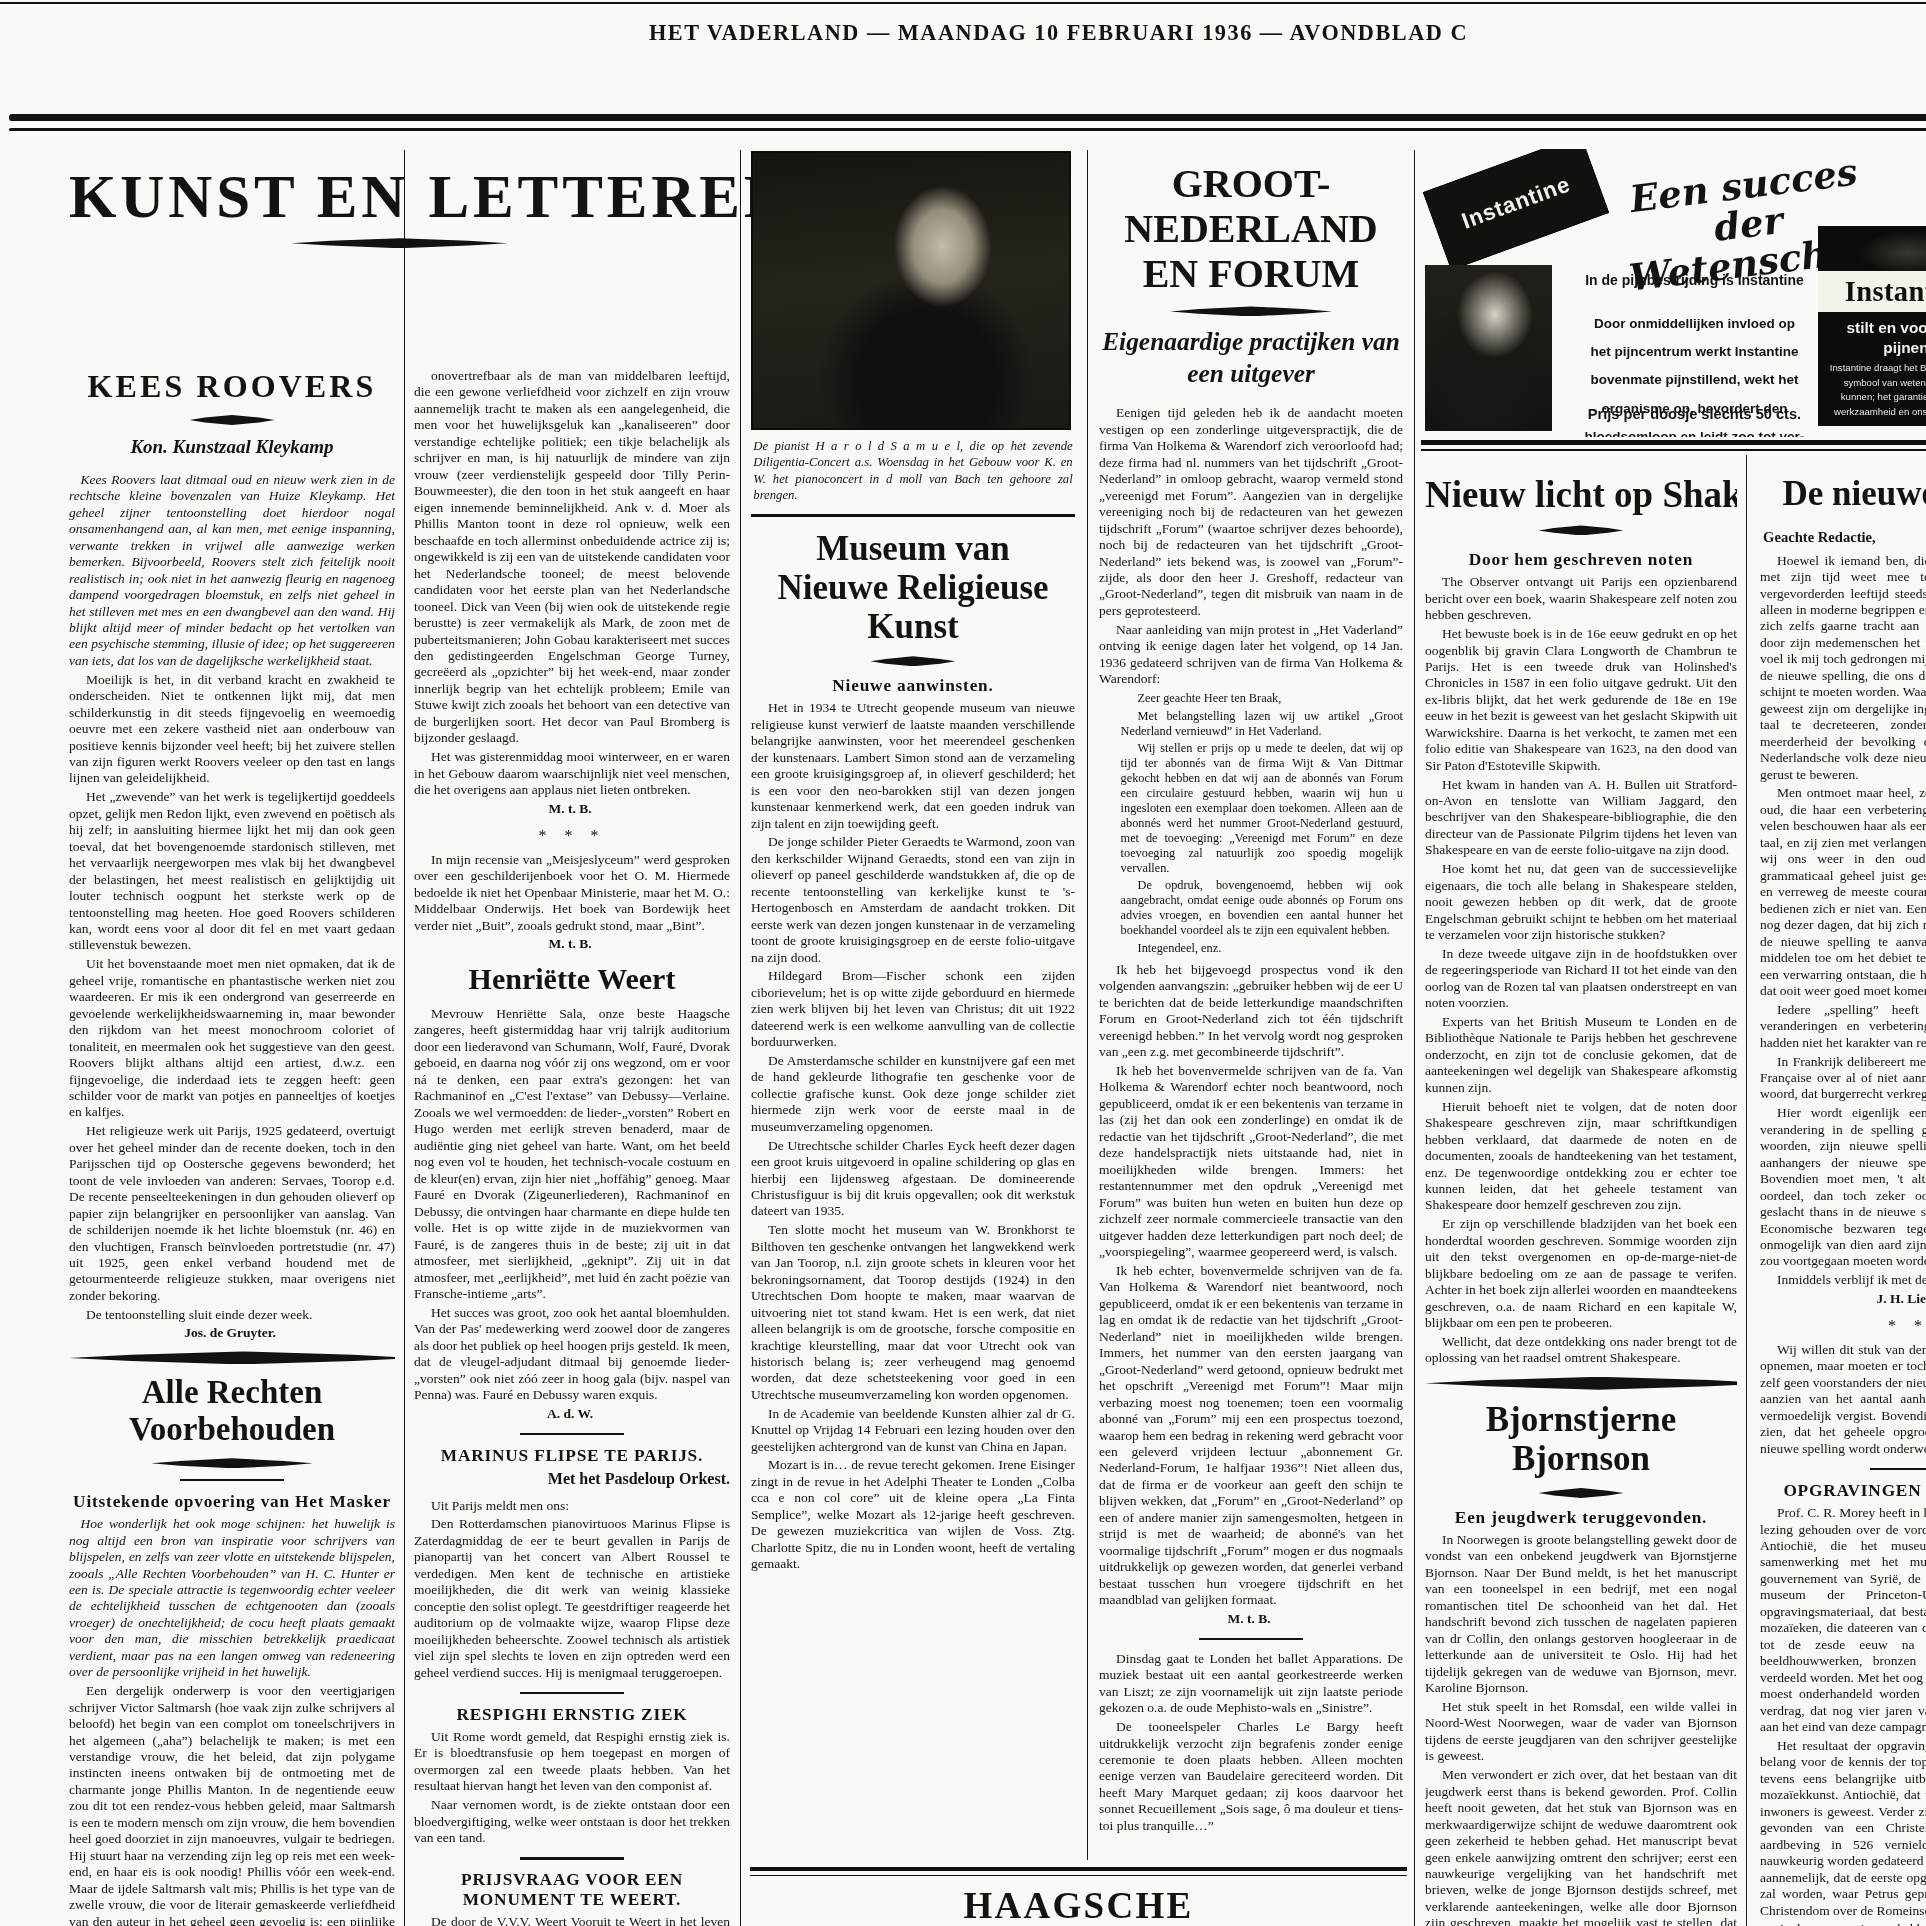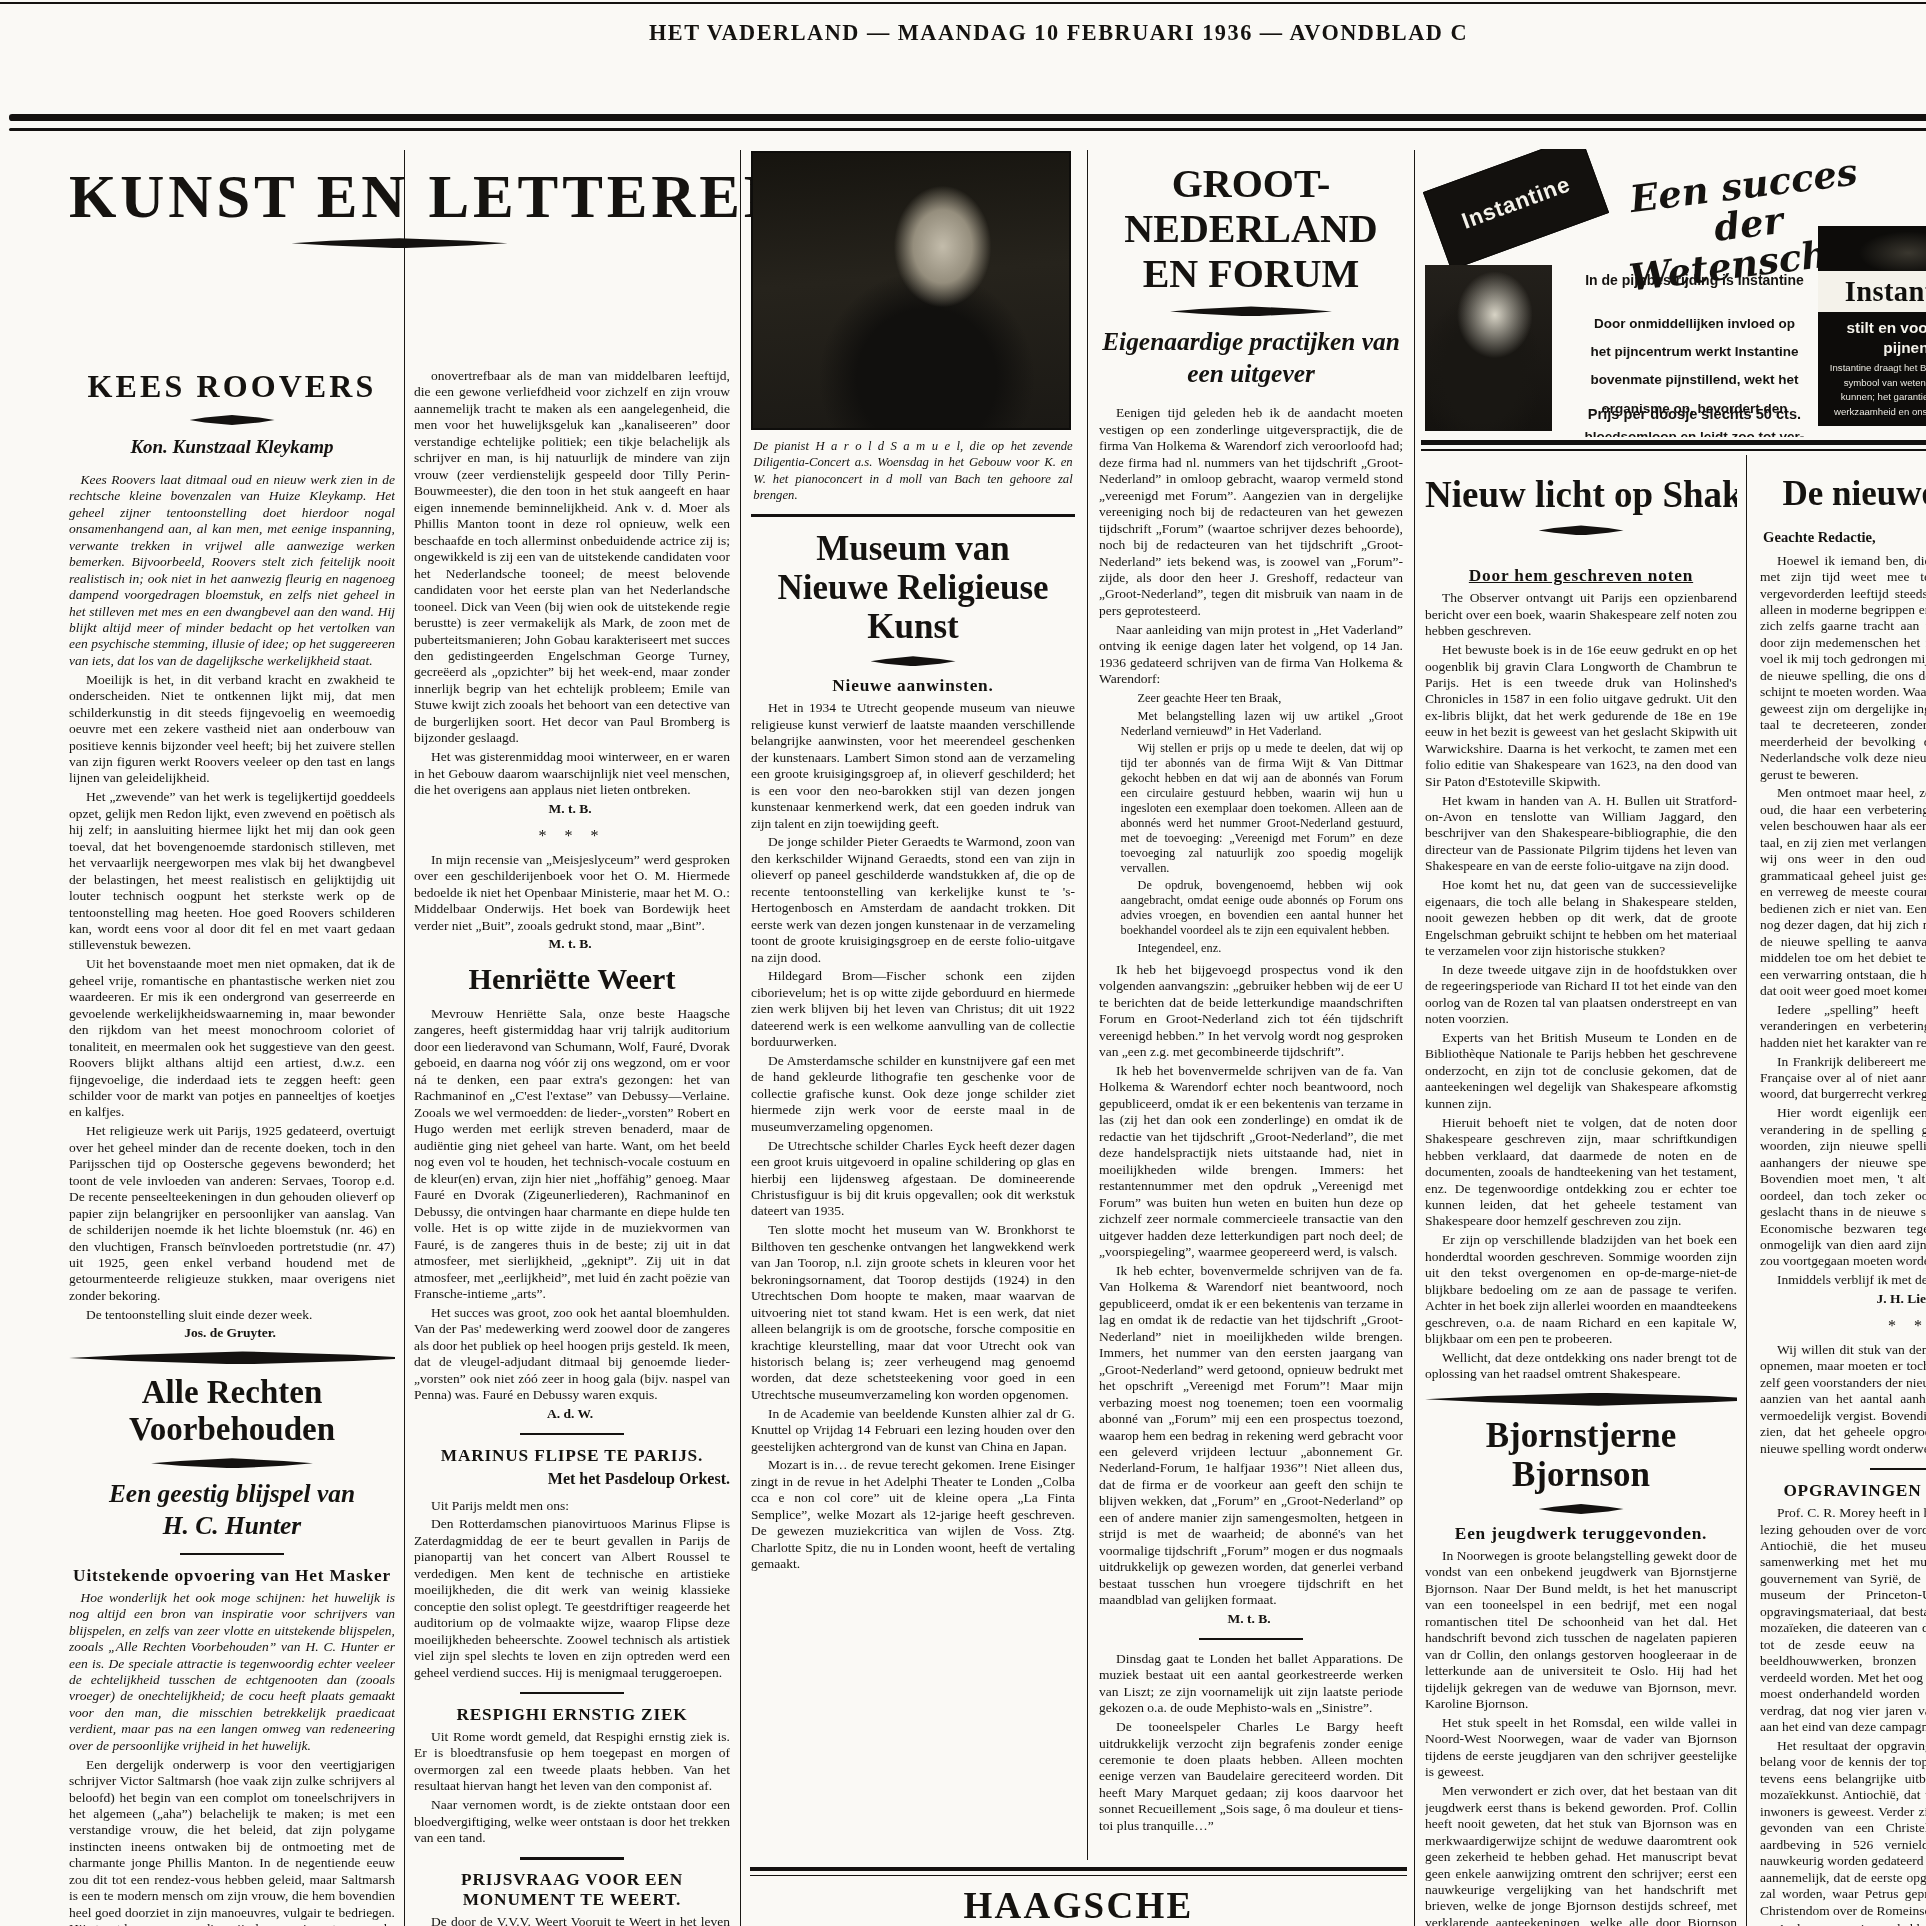--- a/index.html
+++ b/index.html
@@ -109,22 +109,20 @@
         <p class="para">Moeilijk is het, in dit verband kracht en zwakheid te onderscheiden. Niet te ontkennen lijkt mij, dat men schilderkunstig in dit steeds fijngevoelig en weemoedig oeuvre met een zekere vastheid niet aan onderbouw van positieve kennis bijzonder veel heeft; bij het zuivere stellen van zijn figuren werkt Roovers veeleer op den tast en langs lijnen van geleidelijkheid.</p>
         <p class="para">Het „zwevende” van het werk is tegelijkertijd goeddeels opzet, gelijk men Redon lijkt, even zwevend en poëtisch als hij zelf; in aansluiting hiermee lijkt het mij dan ook geen toeval, dat het bovengenoemde stardonisch stilleven, met het vervaarlijk neergeworpen mes vlak bij het dwangbevel der belastingen, het meest realistisch en gelijktijdig uit louter technisch oogpunt het sterkste werk op de tentoonstelling mag heeten. Hoe goed Roovers schilderen kan, wordt eens voor al door dit fel en met vaart gedaan stillevenstuk bewezen.</p>
         <p class="para">Uit het bovenstaande moet men niet opmaken, dat ik de geheel vrije, romantische en phantastische werken niet zou waardeeren. Er mis ik een ondergrond van geserreerde en gevoelende werkelijkheidswaarneming in, maar bewonder den rijkdom van het meest monochroom coloriet of tonaliteit, en meermalen ook het suggestieve van den geest. Roovers blijkt althans altijd een artiest, d.w.z. een fijngevoelige, die inderdaad iets te zeggen heeft: geen schilder voor de markt van potjes en panneeltjes of koetjes en kalfjes.</p>
         <p class="para">Het religieuze werk uit Parijs, 1925 gedateerd, overtuigt over het geheel minder dan de recente doeken, toch in den Parijsschen tijd op Oostersche gegevens bewonderd; het toont de vele invloeden van anderen: Servaes, Toorop e.d. De recente penseelteekeningen in dun gehouden olieverf op papier zijn belangrijker en persoonlijker van aanslag. Van de schilderijen noemde ik het lichte bloemstuk (nr. 46) en den vluchtigen, Fransch beïnvloeden portretstudie (nr. 47) uit 1925, geen enkel verband houdend met de getourmenteerde religieuze stukken, maar overigens niet zonder bekoring.</p>
         <p class="para">De tentoonstelling sluit einde dezer week.</p>
       </div>
     <div class="sig">Jos. de Gruyter.</div>
     <div class="lens lens-xl"></div>
     <div class="med-head" style="font-size:33px;margin-top:10px;">Alle Rechten Voorbehouden</div>
     <div class="lens lens-m"></div>
-    <div class="ital-sub" style="white-space:pre-line;">Een geestig blijspel van
-H. C. Hunter</div>
     <div class="rule-s"></div>
     <div class="small-head">Uitstekende opvoering van Het Masker</div>
     <div class="lead">
         <p class="para">Hoe wonderlijk het ook moge schijnen: het huwelijk is nog altijd een bron van inspiratie voor schrijvers van blijspelen, en zelfs van zeer vlotte en uitstekende blijspelen, zooals „Alle Rechten Voorbehouden” van H. C. Hunter er een is. De speciale attractie is tegenwoordig echter veeleer de echtelijkheid tusschen de echtgenooten dan (zooals vroeger) de onechtelijkheid; de cocu heeft plaats gemaakt voor den man, die misschien betrekkelijk praedicaat verdient, maar pas na een langen omweg van redeneering over de persoonlijke vrijheid in het huwelijk.</p>
         <p class="para">Een dergelijk onderwerp is voor den veertigjarigen schrijver Victor Saltmarsh (hoe vaak zijn zulke schrijvers al beloofd) het begin van een complot om toneelschrijvers in het algemeen („aha”) belachelijk te maken; is met een verstandige vrouw, die het beleid, dat zijn polygame instincten ineens ontwaken bij de ontmoeting met de charmante jonge Phillis Manton. In de negentiende eeuw zou dit tot een rendez-vous hebben geleid, maar Saltmarsh is een te modern mensch om zijn vrouw, die hem bovendien heel goed doorziet in zijn manoeuvres, vulgair te bedriegen. Hij stuurt haar na verzending zijn leg op reis met een week-end, en haar eis is ook noodig! Phillis vóór een week-end. Maar de ijdele Saltmarsh valt mis; Phillis is het type van de zwelle vrouw, die voor de literair gemaskeerde verliefdheid van den auteur in het geheel geen gevoelig is; een pijnlijke désillusie voor Saltmarsh, die zijn droom van een romantisch afgewerkt en alleen van versterking van den huwelijksband uitgebuit avontuur in rook ziet vervliegen. Wanneer men daarbij bedenkt, dat zijn achttienjarige zoon Mark hem rijnlinke wijze in den weg komt loopen, dan heeft men een klein idee van wat Saltmarsh al niet aan zelfbeheersching wordt opgelegd.</p>
       </div>
   </div>
 
   <div class="col flow" style="left:414px;top:368px;width:316px;height:2173px;">
     <div>
@@ -245,21 +243,21 @@
       <div class="psmall">Instantine draagt het Bayer-kruis, het symbool van wetenschappelijk kunnen; het garantiebewijs voor werkzaamheid en onschadelijkheid</div>
 
     </div>
   </div>
   <div class="ad-rule-a"></div>
   <div class="ad-rule-b"></div>
 
   <div class="col flow" style="left:1425px;top:474px;width:312px;height:2069px;">
     <div class="med-head" style="font-size:37px;white-space:nowrap;">Nieuw licht op Shakespeare</div>
     <div class="lens lens-s"></div>
-    <div class="small-head" style="margin-top:31px;text-decoration:underline;">Door hem geschreven noten</div>
+    <div class="small-head" style="margin-top:15px;">Door hem geschreven noten</div>
     <div>
         <p class="para">The Observer ontvangt uit Parijs een opzienbarend bericht over een boek, waarin Shakespeare zelf noten zou hebben geschreven.</p>
         <p class="para">Het bewuste boek is in de 16e eeuw gedrukt en op het oogenblik bij gravin Clara Longworth de Chambrun te Parijs. Het is een tweede druk van Holinshed's Chronicles in 1587 in een folio uitgave gedrukt. Uit den ex-libris blijkt, dat het werk gedurende de 18e en 19e eeuw in het bezit is geweest van het geslacht Skipwith uit Warwickshire. Daarna is het verkocht, te zamen met een folio editie van Shakespeare van 1623, na den dood van Sir Paton d'Estoteville Skipwith.</p>
         <p class="para">Het kwam in handen van A. H. Bullen uit Stratford-on-Avon en tenslotte van William Jaggard, den beschrijver van den Shakespeare-bibliographie, die den directeur van de Passionate Pilgrim tijdens het leven van Shakespeare en van de eerste folio-uitgave na zijn dood.</p>
         <p class="para">Hoe komt het nu, dat geen van de successievelijke eigenaars, die toch alle belang in Shakespeare stelden, nooit gewezen hebben op dit werk, dat de groote Engelschman gebruikt schijnt te hebben om het materiaal te verzamelen voor zijn historische stukken?</p>
         <p class="para">In deze tweede uitgave zijn in de hoofdstukken over de regeeringsperiode van Richard II tot het einde van den oorlog van de Rozen tal van plaatsen onderstreept en van noten voorzien.</p>
         <p class="para">Experts van het British Museum te Londen en de Bibliothèque Nationale te Parijs hebben het geschrevene onderzocht, en zijn tot de conclusie gekomen, dat de aanteekeningen wel degelijk van Shakespeare afkomstig kunnen zijn.</p>
         <p class="para">Hieruit behoeft niet te volgen, dat de noten door Shakespeare geschreven zijn, maar schriftkundigen hebben verklaard, dat daarmede de noten en de documenten, zooals de handteekening van het testament, enz. De tegenwoordige ontdekking zou er echter toe kunnen leiden, dat het geheele testament van Shakespeare door hemzelf geschreven zou zijn.</p>
         <p class="para">Er zijn op verschillende bladzijden van het boek een honderdtal woorden geschreven. Sommige woorden zijn uit den tekst overgenomen en op-de-marge-niet-de blijkbare bedoeling om ze aan de passage te verifen. Achter in het boek zijn allerlei woorden en maandteekens geschreven, o.a. de naam Richard en een kapitale W, blijkbaar om een pen te probeeren.</p>
         <p class="para">Wellicht, dat deze ontdekking ons nader brengt tot de oplossing van het raadsel omtrent Shakespeare.</p>

